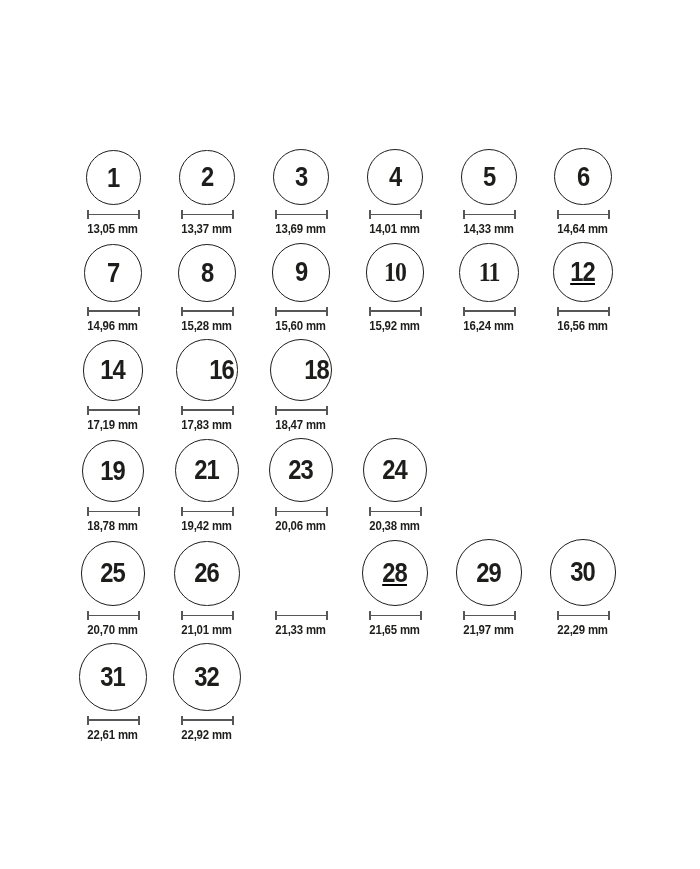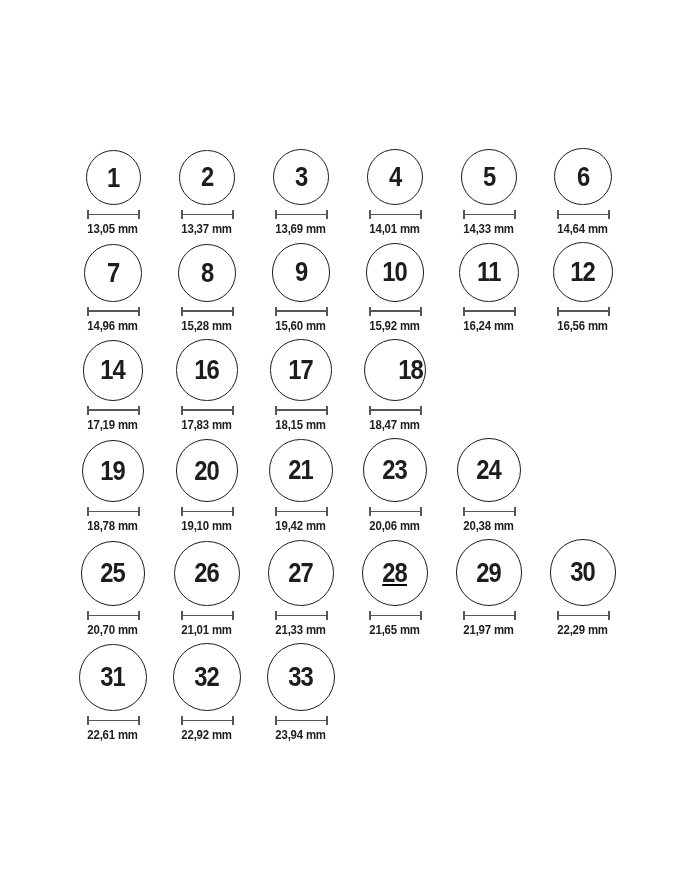--- a/index.html
+++ b/index.html
@@ -153,74 +153,65 @@
         <div class="cell">
           <div class="circle" style="width: 58.3px; height: 58.3px;">
             <span class="num">9</span>
           </div>
           <div class="ruler">
             <div class="rline"></div>
           </div>
           <div class="mm">15,60 mm</div>
         </div>
         <div class="cell">
-          <div class="circle" style="width: 58.7px; height: 58.7px;">
+          <div class="circle" style="width: 58.7px; height: 58.7px; font-family: Liberation Serif, serif;">
             <span class="num">10</span>
           </div>
           <div class="ruler">
             <div class="rline"></div>
           </div>
           <div class="mm">15,92 mm</div>
         </div>
         <div class="cell">
-          <div class="circle" style="width: 59.1px; height: 59.1px;">
+          <div class="circle" style="width: 59.1px; height: 59.1px; font-family: Liberation Serif, serif;">
             <span class="num">11</span>
           </div>
           <div class="ruler">
             <div class="rline"></div>
           </div>
           <div class="mm">16,24 mm</div>
         </div>
         <div class="cell">
-          <div class="circle" style="width: 59.5px; height: 59.5px;">
+          <div class="circle" style="width: 59.5px; height: 59.5px; text-decoration: underline;">
             <span class="num">12</span>
           </div>
           <div class="ruler">
             <div class="rline"></div>
           </div>
           <div class="mm">16,56 mm</div>
         </div>
       </div>
       <div class="row">
         <div class="cell">
           <div class="circle" style="width: 60.3px; height: 60.3px;">
             <span class="num">14</span>
           </div>
           <div class="ruler">
             <div class="rline"></div>
           </div>
           <div class="mm">17,19 mm</div>
         </div>
         <div class="cell">
-          <div class="circle" style="width: 61.2px; height: 61.2px;">
+          <div class="circle" style="width: 61.2px; height: 61.2px; justify-content: flex-end;">
             <span class="num">16</span>
           </div>
           <div class="ruler">
             <div class="rline"></div>
           </div>
           <div class="mm">17,83 mm</div>
-        </div>
-        <div class="cell">
-          <div class="circle" style="width: 61.6px; height: 61.6px;">
-            <span class="num">17</span>
-          </div>
-          <div class="ruler">
-            <div class="rline"></div>
-          </div>
-          <div class="mm">18,15 mm</div>
         </div>
         <div class="cell">
           <div class="circle" style="width: 62px; height: 62px; justify-content: flex-end;">
             <span class="num">18</span>
           </div>
           <div class="ruler">
             <div class="rline"></div>
           </div>
           <div class="mm">18,47 mm</div>
         </div>
@@ -229,29 +220,20 @@
         <div class="cell">
           <div class="circle" style="width: 62.4px; height: 62.4px;">
             <span class="num">19</span>
           </div>
           <div class="ruler">
             <div class="rline"></div>
           </div>
           <div class="mm">18,78 mm</div>
         </div>
         <div class="cell">
-          <div class="circle" style="width: 62.8px; height: 62.8px;">
-            <span class="num">20</span>
-          </div>
-          <div class="ruler">
-            <div class="rline"></div>
-          </div>
-          <div class="mm">19,10 mm</div>
-        </div>
-        <div class="cell">
           <div class="circle" style="width: 63.2px; height: 63.2px;">
             <span class="num">21</span>
           </div>
           <div class="ruler">
             <div class="rline"></div>
           </div>
           <div class="mm">19,42 mm</div>
         </div>
         <div class="cell">
           <div class="circle" style="width: 64px; height: 64px;">
@@ -285,23 +267,20 @@
         <div class="cell">
           <div class="circle" style="width: 65.3px; height: 65.3px;">
             <span class="num">26</span>
           </div>
           <div class="ruler">
             <div class="rline"></div>
           </div>
           <div class="mm">21,01 mm</div>
         </div>
         <div class="cell">
-          <div class="circle" style="width: 65.7px; height: 65.7px;">
-            <span class="num">27</span>
-          </div>
           <div class="ruler">
             <div class="rline"></div>
           </div>
           <div class="mm">21,33 mm</div>
         </div>
         <div class="cell">
           <div class="circle" style="width: 66.1px; height: 66.1px; text-decoration: underline;">
             <span class="num">28</span>
           </div>
           <div class="ruler">
@@ -339,25 +318,16 @@
           <div class="mm">22,61 mm</div>
         </div>
         <div class="cell">
           <div class="circle" style="width: 67.7px; height: 67.7px;">
             <span class="num">32</span>
           </div>
           <div class="ruler">
             <div class="rline"></div>
           </div>
           <div class="mm">22,92 mm</div>
-        </div>
-        <div class="cell">
-          <div class="circle" style="width: 68.1px; height: 68.1px;">
-            <span class="num">33</span>
-          </div>
-          <div class="ruler">
-            <div class="rline"></div>
-          </div>
-          <div class="mm">23,94 mm</div>
         </div>
       </div>
     </div>
 </div>
 
 </body></html>

